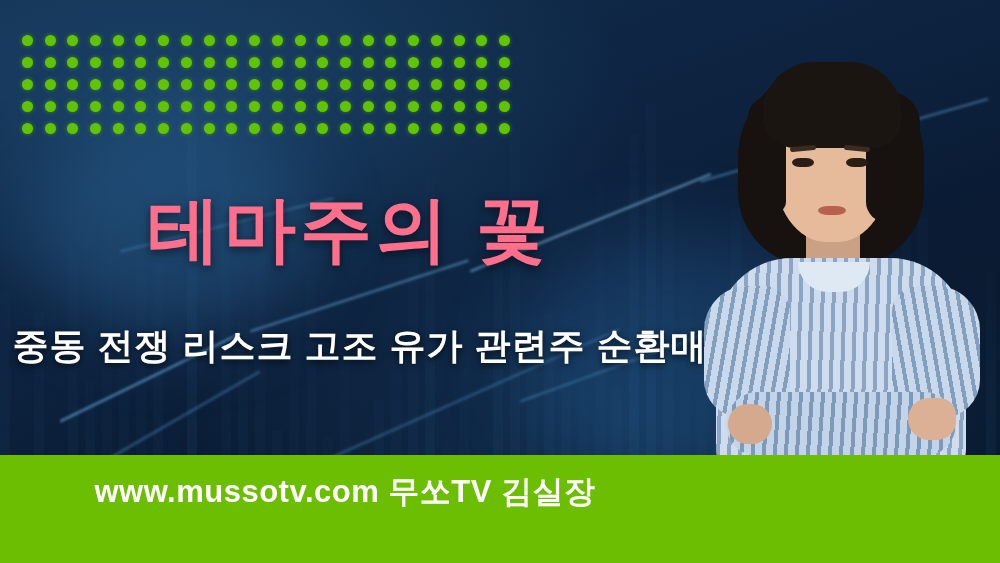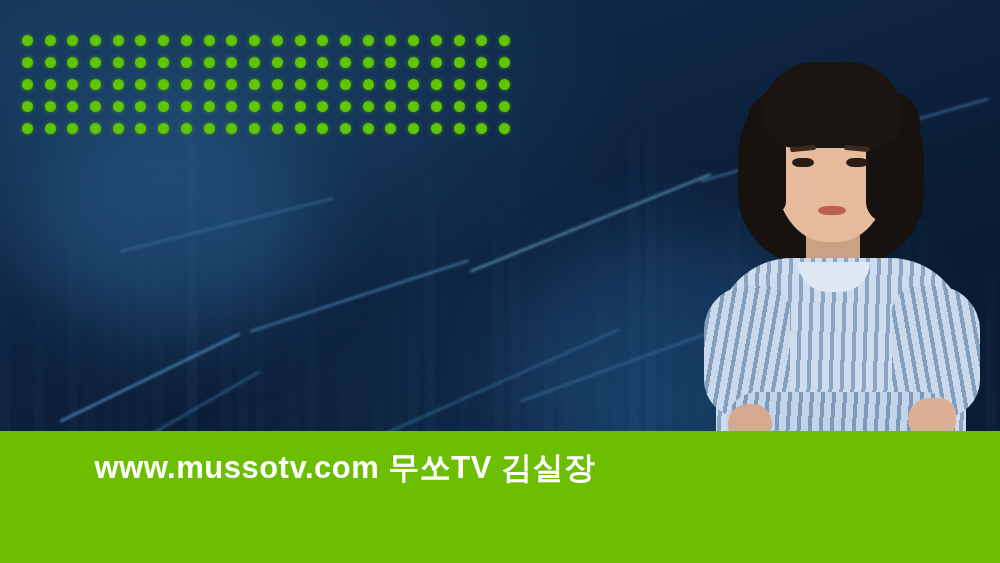--- a/index.html
+++ b/index.html
@@ -111,21 +111,21 @@
     font-size: 36px;
     letter-spacing: 0px;
   }
 
   
   #footer-bar {
     position: absolute;
     left: 0;
     right: 0;
     bottom: 0;
-    height: 132px;
+    height: 108px;
     background: #6cbe02;
   }
   #footer-text {
     position: absolute;
     left: 0;
     top: 16px;
     width: 690px;
     text-align: center;
     color: #ffffff;
     font-size: 31px;
@@ -414,21 +414,23 @@
       <b style="background: rgb(97, 196, 0);"></b>
       <b style="background: rgb(97, 196, 0);"></b>
       <b style="background: rgb(97, 196, 0);"></b>
       <b style="background: rgb(97, 196, 0);"></b>
       <b style="background: rgb(97, 196, 0);"></b>
       <b style="background: rgb(97, 196, 0);"></b>
       <b style="background: rgb(97, 196, 0);"></b>
       <b style="background: rgb(97, 196, 0);"></b>
     </div>
 
-
+  <div class="headline">테마주의 꽃</div>
+
+  <div class="sub1">중동 전쟁 리스크 고조 유가 관련주 순환매</div>
 
   <div id="presenter">
     <div class="p-part p-hairback"></div>
     <div class="p-part p-neck"></div>
     <div class="p-part p-face"></div>
     <div class="p-part p-hairside"></div>
     <div class="p-part p-hairside2"></div>
     <div class="p-part p-hairfront"></div>
     <div class="p-part p-brow l"></div>
     <div class="p-part p-brow r"></div>

